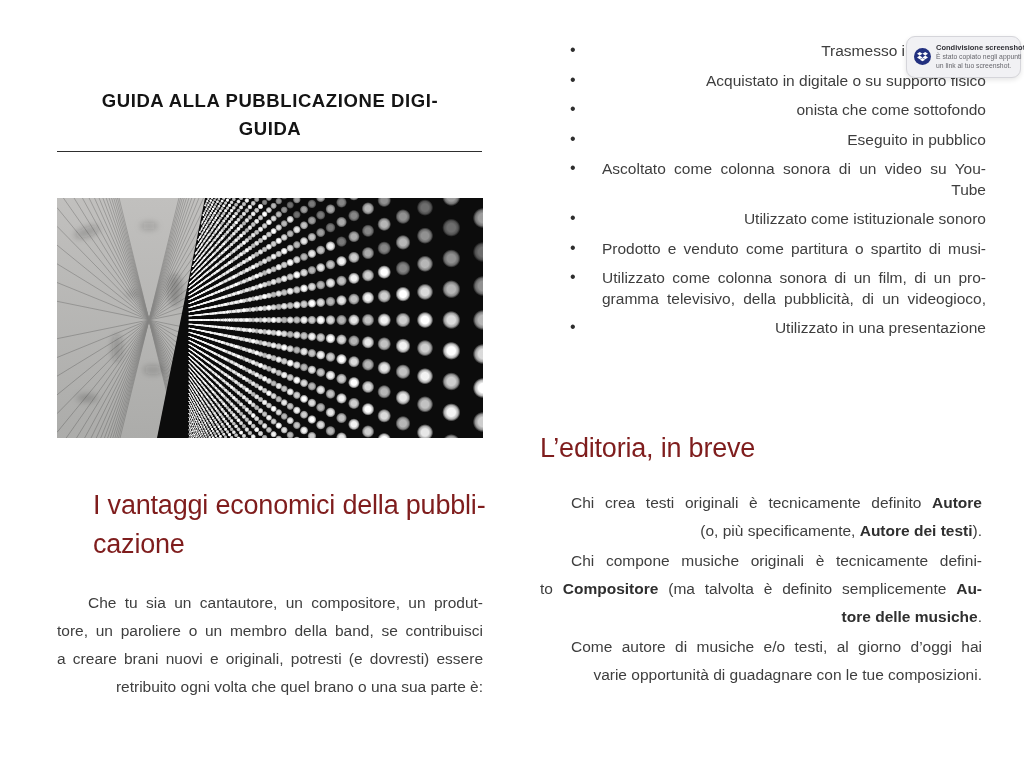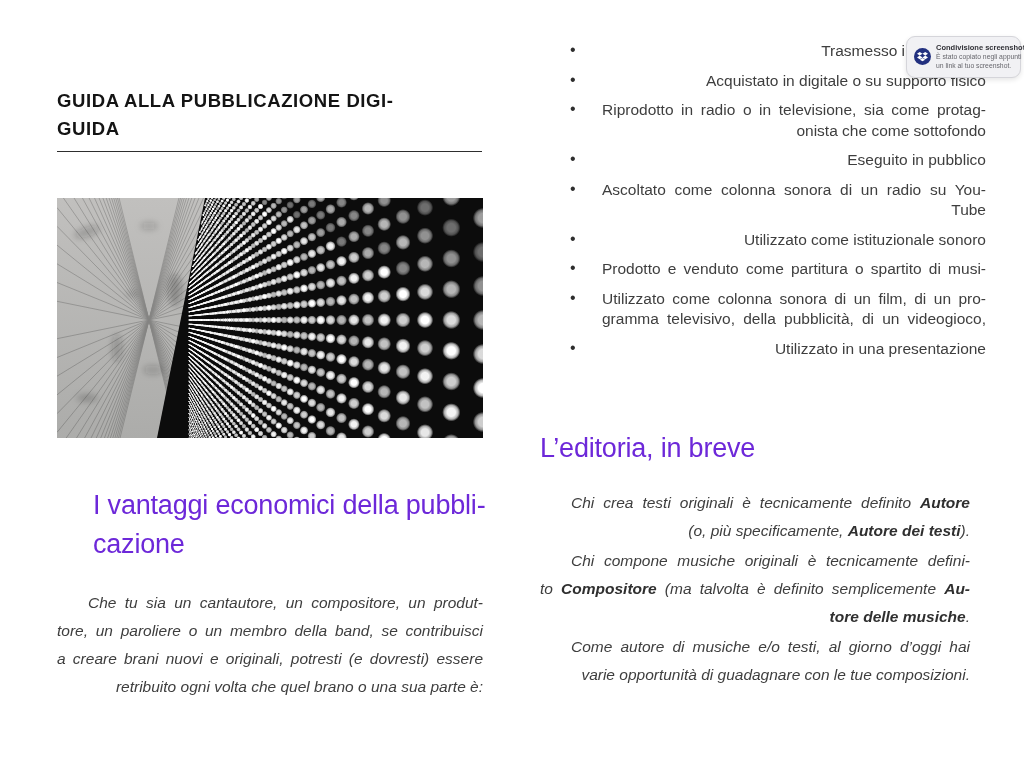--- a/index.html
+++ b/index.html
@@ -1,39 +1,39 @@
 <!DOCTYPE html>
 <html><head>
 <meta charset="utf-8">
 <style>
   html,body{margin:0;padding:0;background:#ffffff;}
   .screen{position:relative;width:1024px;height:768px;background:#ffffff;overflow:hidden;
           font-family:"Liberation Sans",sans-serif;color:#3e3e3e;}
 
   
-  .doc-title{position:absolute;left:57px;top:87px;width:426px;
+  .doc-title{position:absolute;left:57px;top:87px;width:426px;text-align:center;
              font-size:18.5px;font-weight:bold;letter-spacing:.6px;line-height:28px;color:#141414;}
   .title-rule{position:absolute;left:57px;top:151px;width:425px;border-top:1.6px solid #2e2e2e;}
   .led-wrap{position:absolute;left:57px;top:198px;width:426px;height:240px;background:#0c0c0c;overflow:hidden;}
   .led-wrap svg{display:block;}
-  .h-section{font-size:27px;line-height:39px;font-weight:400;color:#6d28d9;letter-spacing:-.2px;}
+  .h-section{font-size:27px;line-height:39px;font-weight:400;color:#7f1d1d;letter-spacing:-.2px;}
   .h-left{position:absolute;left:57px;top:486px;width:440px;margin-left:36px;}
   .p-left{position:absolute;left:57px;top:589px;width:426px;}
 
   
   .bullets{position:absolute;left:540px;top:41px;width:446px;margin:0;padding:0;list-style:none;
            font-size:15.5px;line-height:20.5px;color:#3e3e3e;}
   .bullets li{position:relative;padding-left:62px;margin-bottom:9px;}
   .bullets li::before{content:"\2022";position:absolute;left:30px;top:-1px;font-size:16px;color:#2e2e2e;}
   .h-right{position:absolute;left:540px;top:429px;width:450px;}
   .p-right{position:absolute;left:540px;top:489px;width:446px;}
 
   
   .body-text{font-size:15.5px;line-height:28px;color:#3e3e3e;}
-  .para{margin:0 16px 2px 0;font-style:italic;}
+  .para{margin:0 4px 2px 0;}
   .para .ln:first-child{text-indent:31px;}
   .ln{text-align:right;}
   .ln.just{text-align:justify;text-align-last:justify;-moz-text-align-last:justify;}
   .bb{font-weight:bold;color:#2f2f2f;}
 
   
   .toast{position:absolute;left:906px;top:36px;width:113px;height:40px;background:#f1f1f4;
          border:1px solid #d5d5da;border-radius:9px;box-shadow:0 2px 5px rgba(0,0,0,.10);}
   .toast-icon{position:absolute;left:7px;top:11px;width:17px;height:17px;border-radius:50%;
               background:#22307f;display:flex;align-items:center;justify-content:center;}
@@ -2330,28 +2330,27 @@
     </div>
 
   <ul class="bullets">
     <li>
         <div class="ln"><span>Trasmesso in streaming</span></div>
       </li>
     <li>
         <div class="ln"><span>Acquistato in digitale o su supporto fisico</span></div>
       </li>
     <li>
-        <div class="ln just"><span>Riprodotto in radio o in televisione, sia come protag-</span></div>
         <div class="ln"><span>onista che come sottofondo</span></div>
       </li>
     <li>
         <div class="ln"><span>Eseguito in pubblico</span></div>
       </li>
     <li>
-        <div class="ln just"><span>Ascoltato come colonna sonora di un radio su You-</span></div>
+        <div class="ln just"><span>Ascoltato come colonna sonora di un video su You-</span></div>
         <div class="ln"><span>Tube</span></div>
       </li>
     <li>
         <div class="ln"><span>Utilizzato come istituzionale sonoro</span></div>
       </li>
     <li>
         <div class="ln just"><span>Prodotto e venduto come partitura o spartito di musi-</span></div>
       </li>
     <li>
         <div class="ln just"><span>Utilizzato come colonna sonora di un film, di un pro-</span></div>

